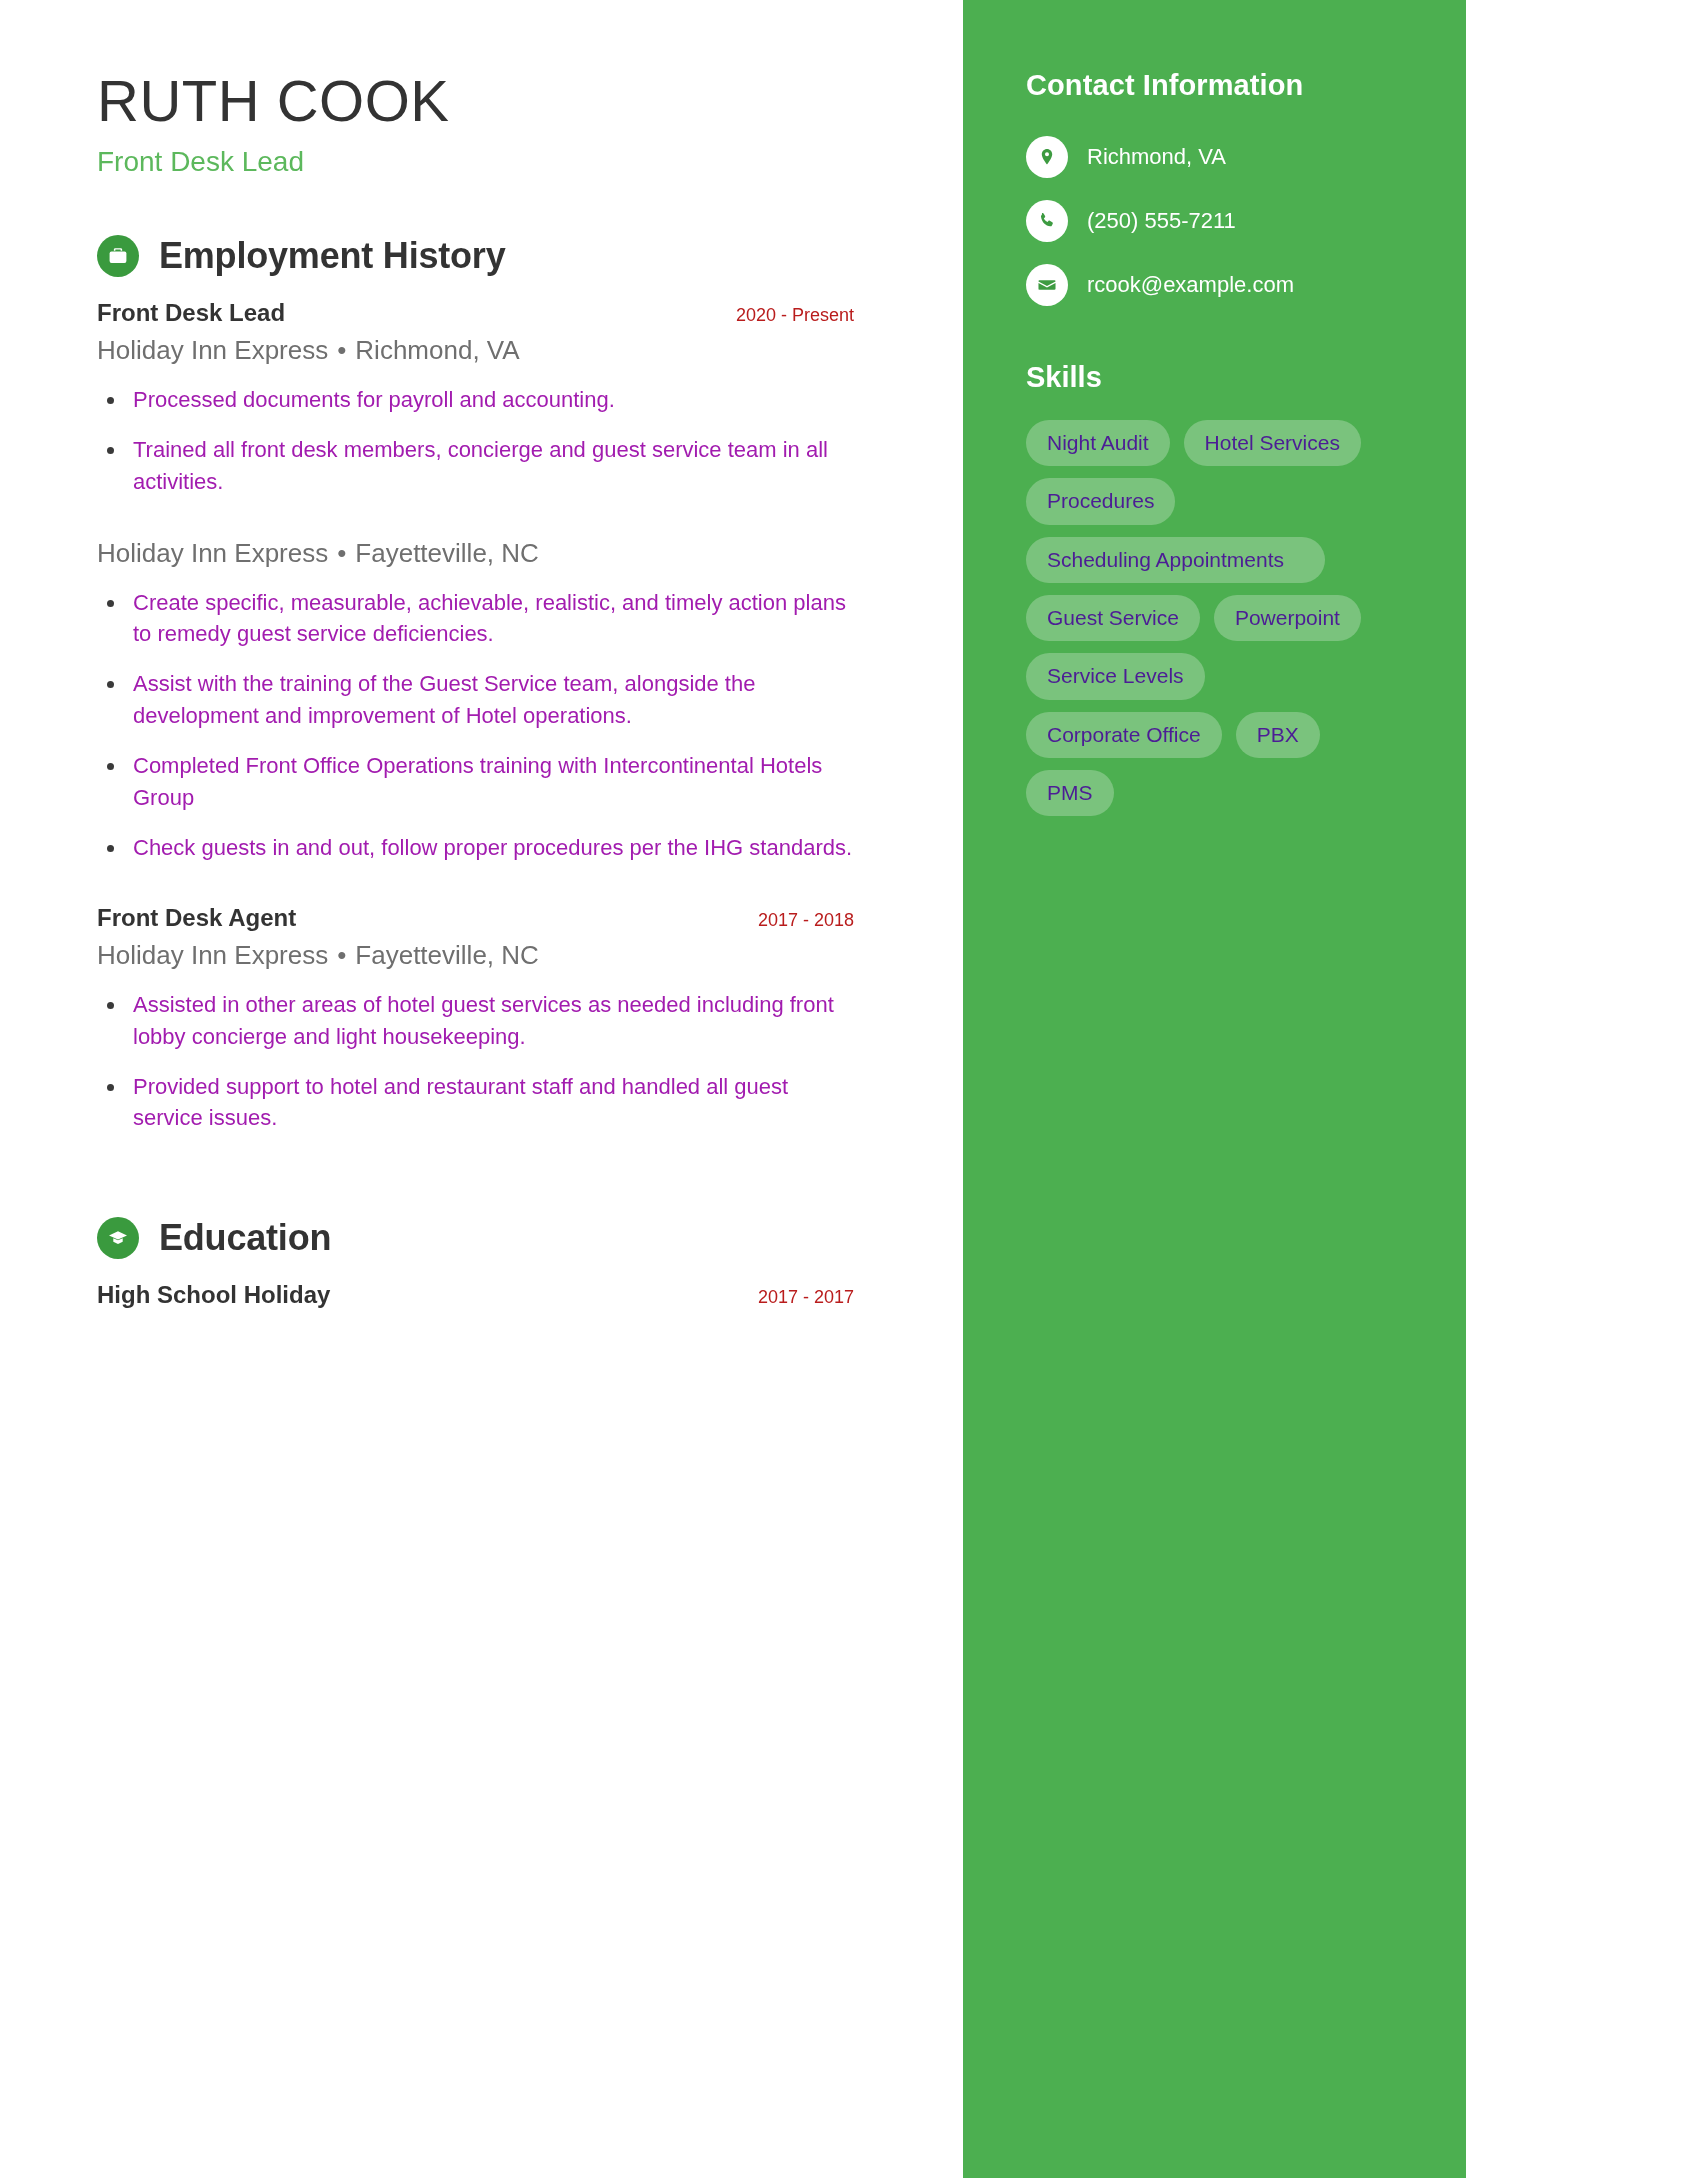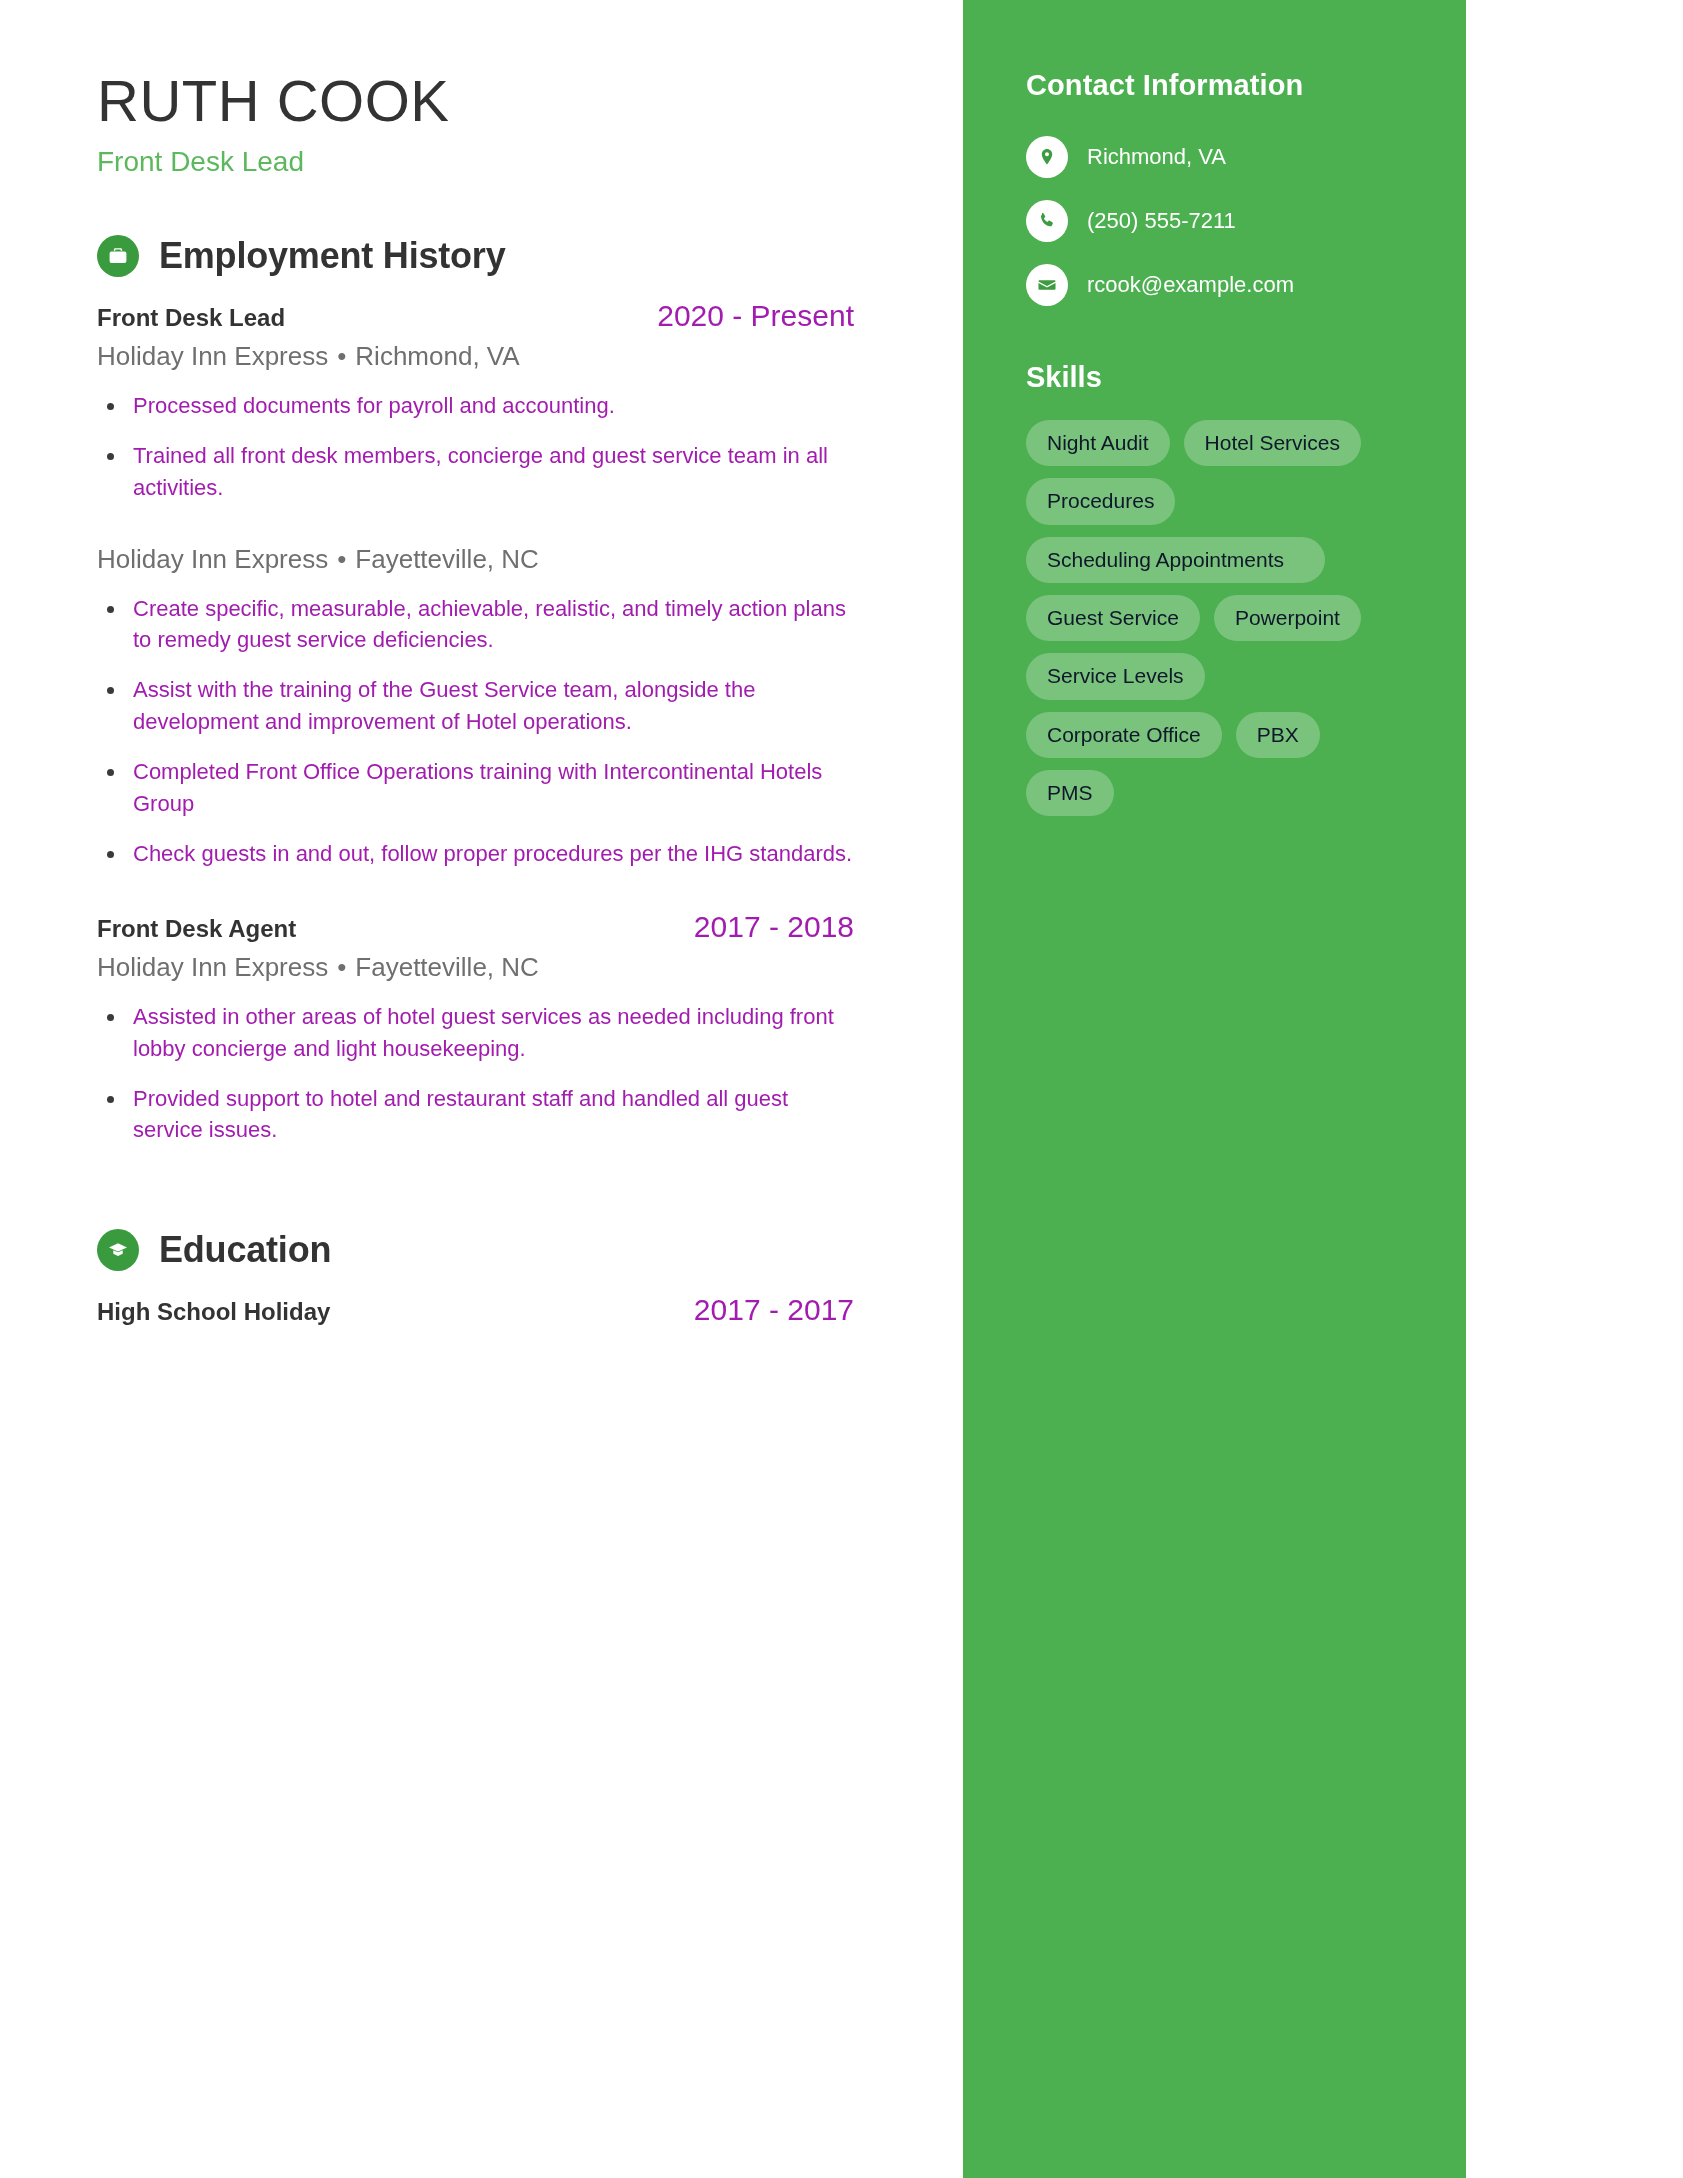--- a/index.html
+++ b/index.html
@@ -87,22 +87,22 @@
     align-items: baseline;
   }
 
   .entry-title {
     font-size: 24px;
     font-weight: 700;
     color: #333333;
   }
 
   .entry-date {
-    font-size: 30px;
-    color: #a21caf;
+    font-size: 18px;
+    color: #b91c1c;
     font-weight: 400;
     white-space: nowrap;
     padding-left: 24px;
   }
 
   .entry-sub {
     font-size: 26px;
     color: #6f6f6f;
     margin-top: 8px;
   }
@@ -201,21 +201,21 @@
 
   .skills-wrap {
     display: flex;
     flex-wrap: wrap;
     gap: 12px 14px;
     align-content: flex-start;
   }
 
   .skill-pill {
     background: rgba(255,255,255,0.26);
-    color: #0f172a;
+    color: #4c1d95;
     border-radius: 24px;
     padding: 9px 21px;
     font-size: 21px;
     line-height: 1.35;
     font-weight: 400;
   }
 
   .skill-pill.wide {
     width: 100%;
     max-width: 299px;

